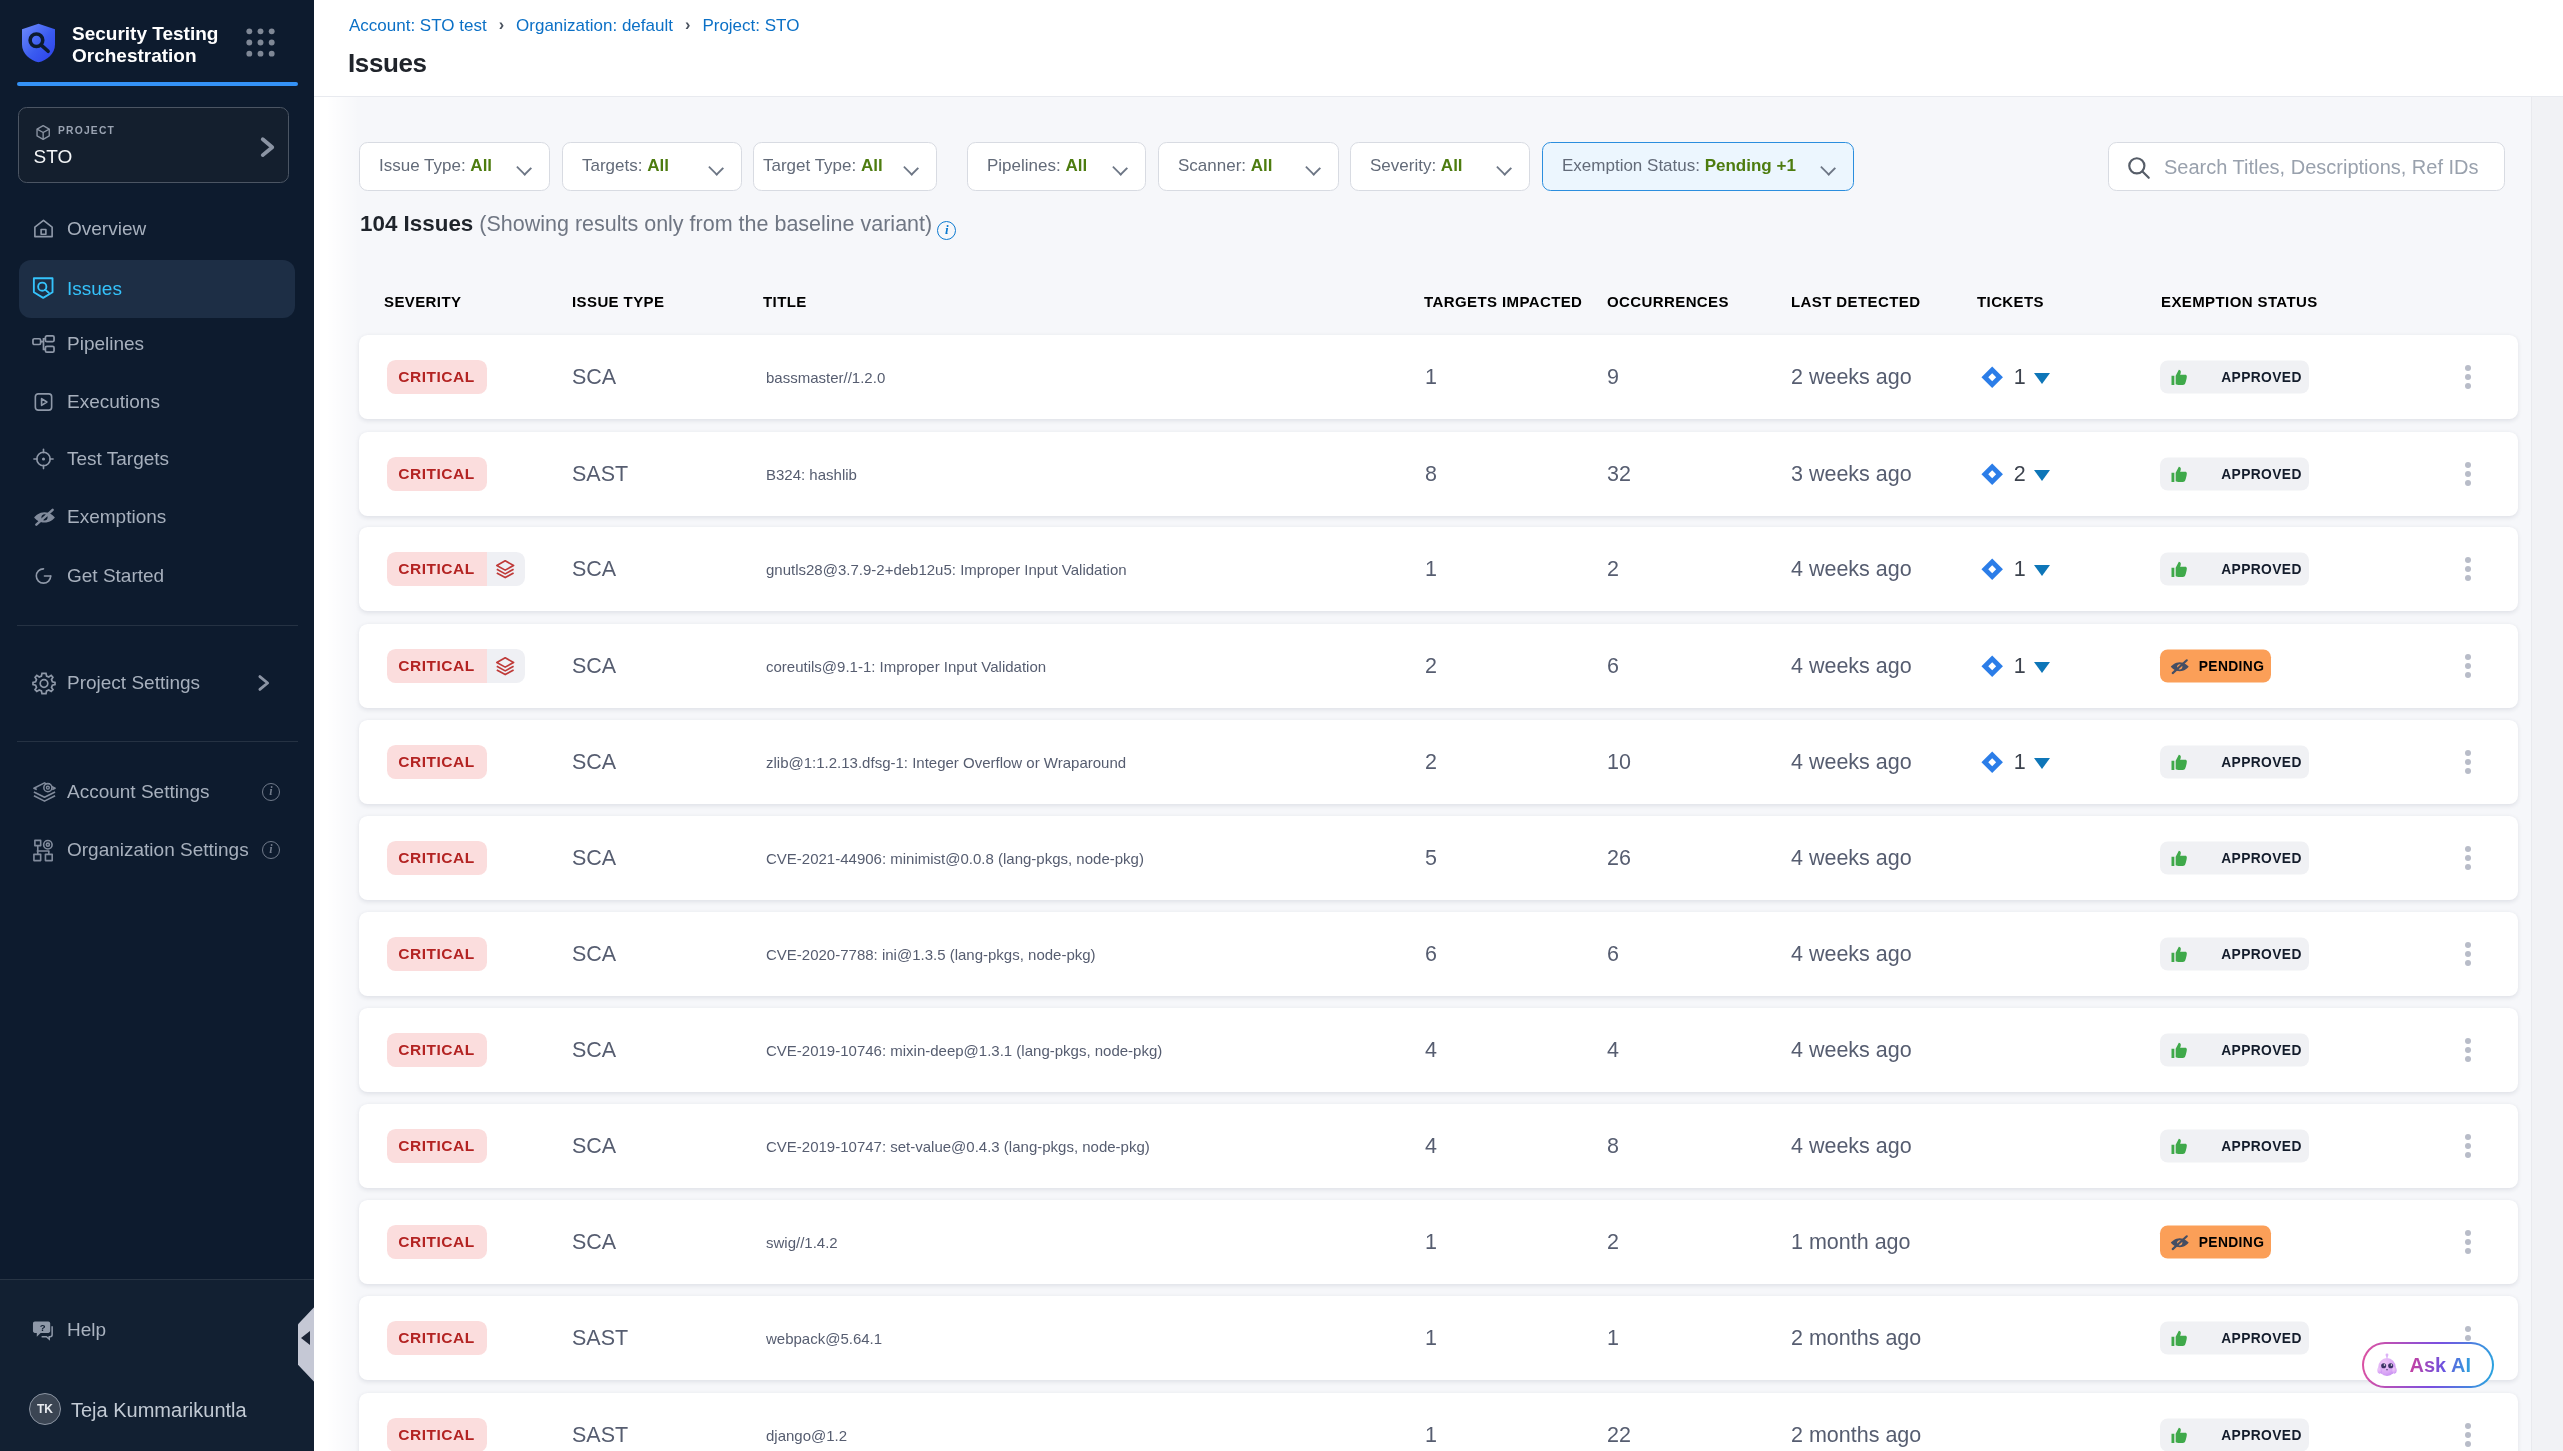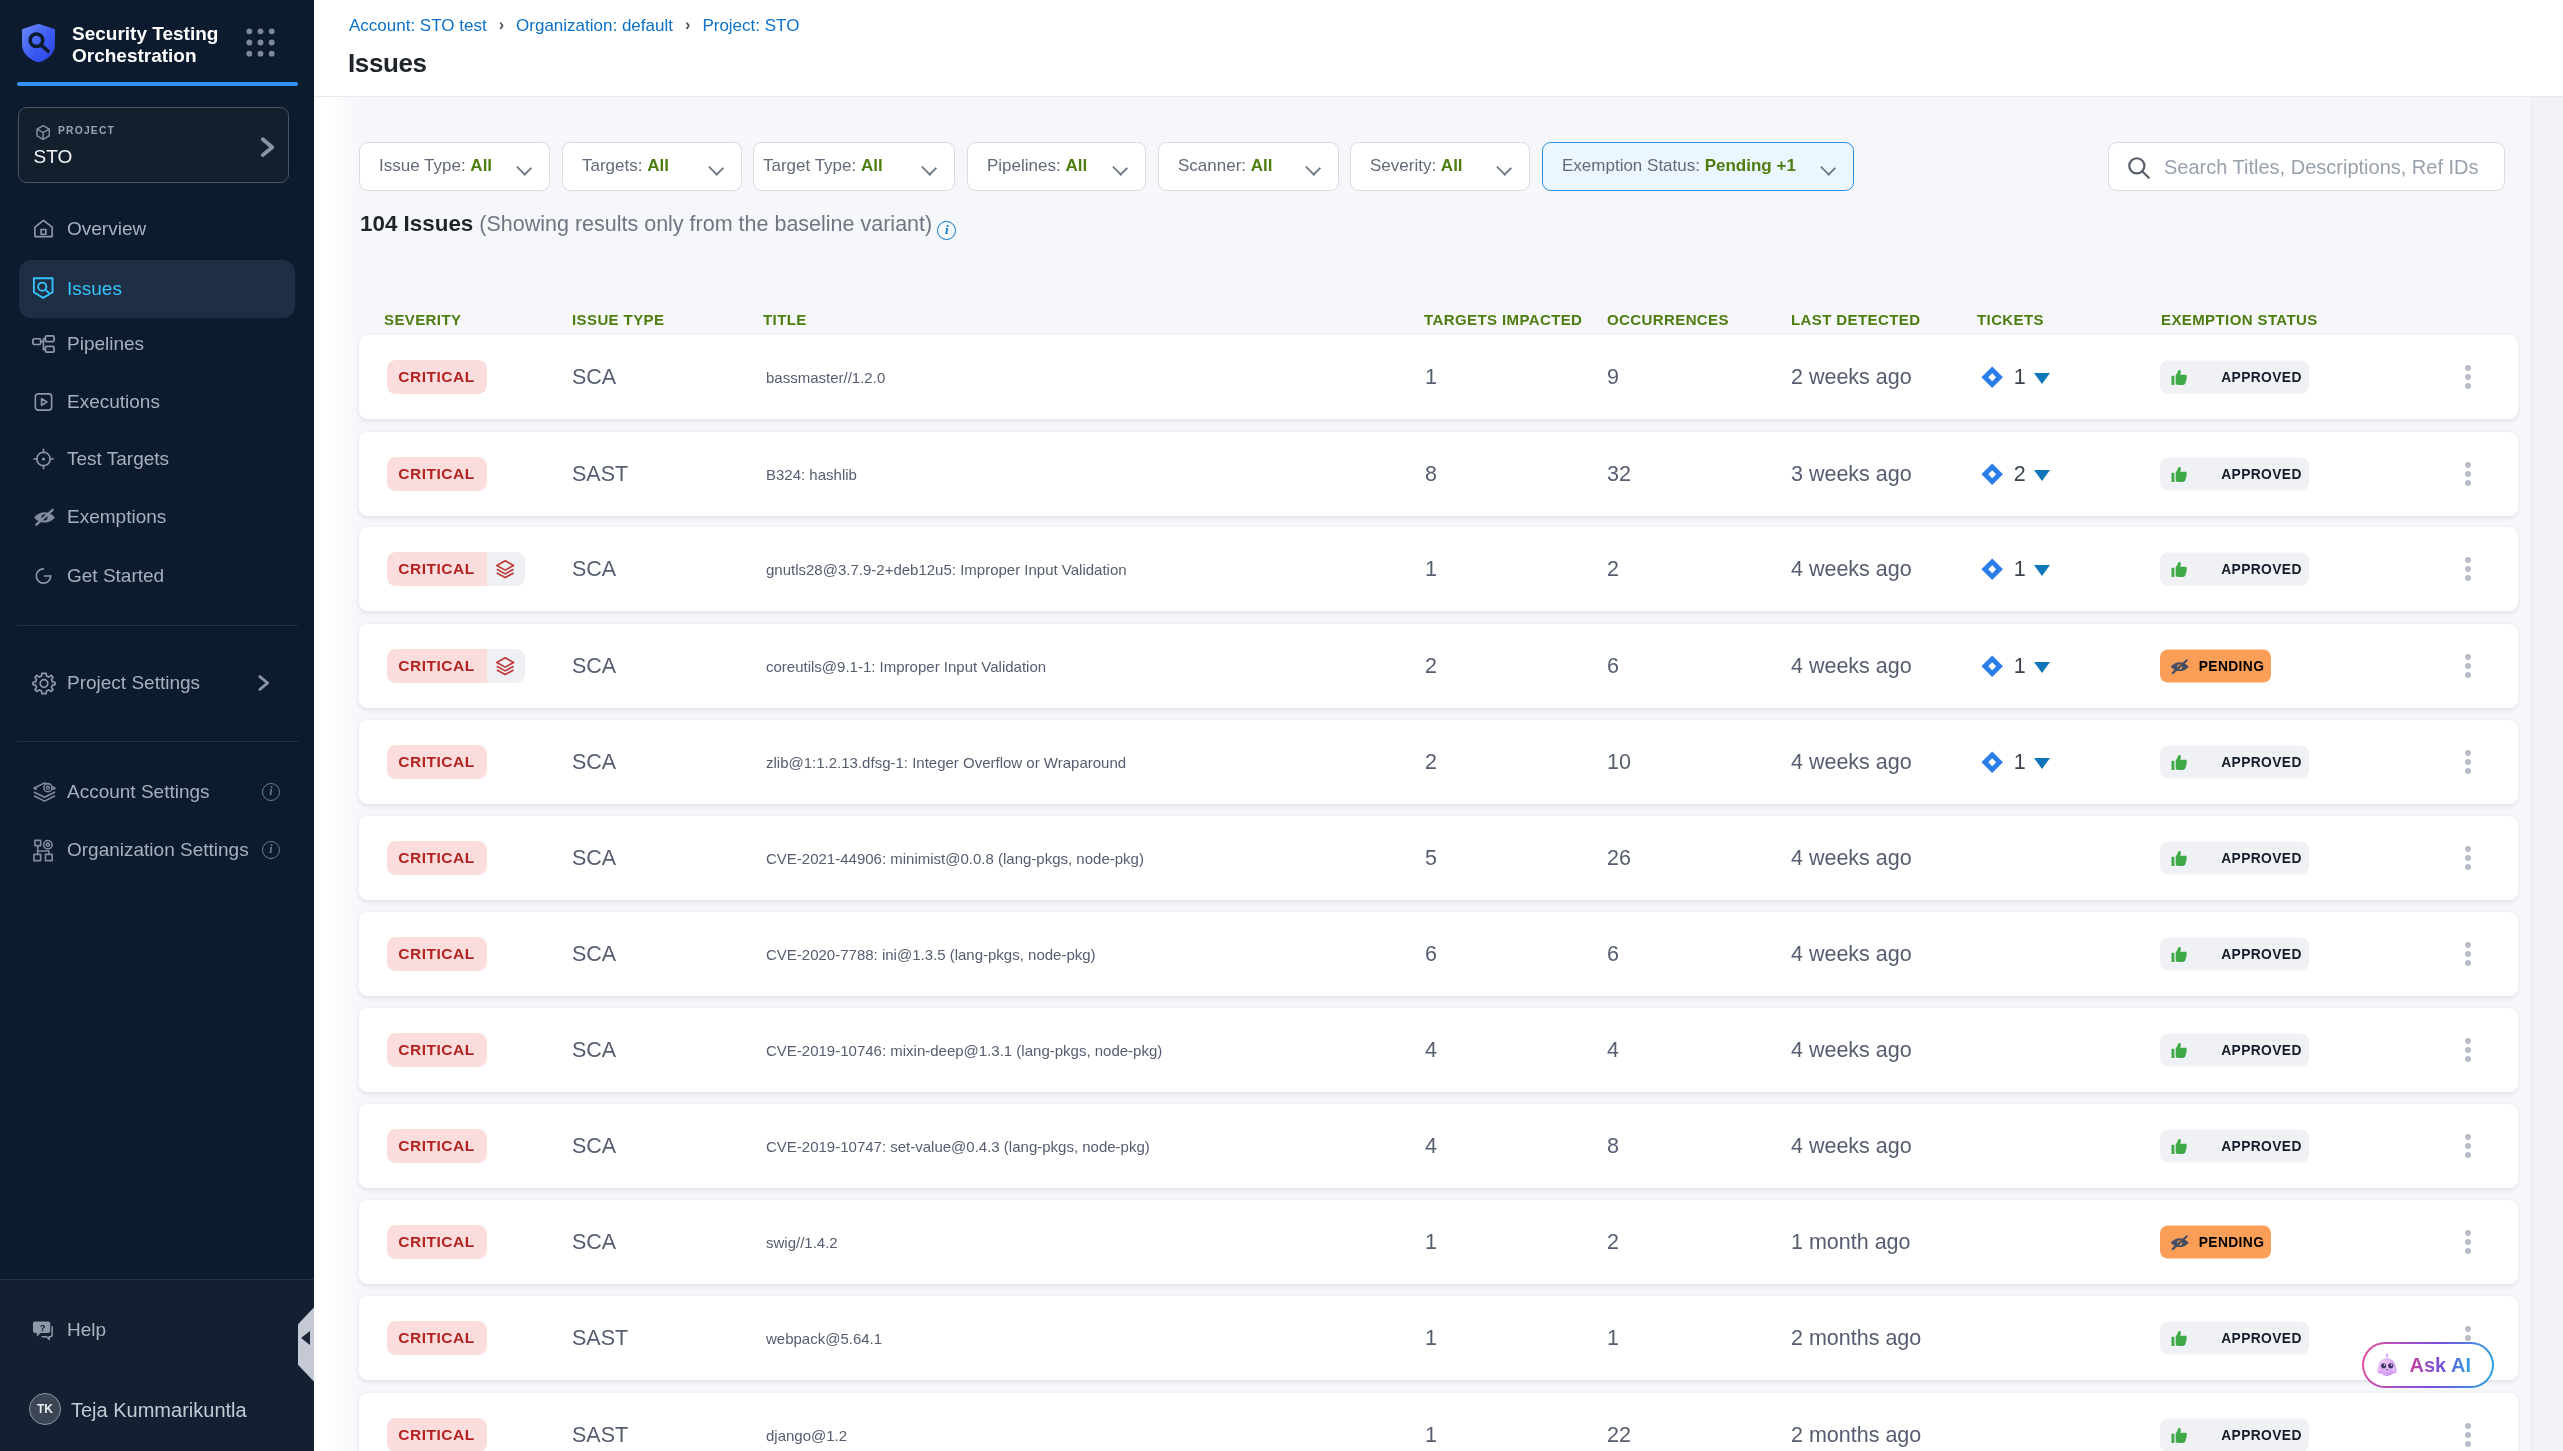--- a/index.html
+++ b/index.html
@@ -47,21 +47,21 @@
 .search { position:absolute; left:2108px; top:142px; width:397px; height:49px; background:#fff; border:1.7px solid #d8dbe2; border-radius:8.6px; }
 .search .ph { position:absolute; left:55px; top:13px; font-size:20px; color:#99a1ad; white-space:nowrap; }
 .search svg { position:absolute; left:17px; top:12px; }
 
 
 .countline { position:absolute; left:360px; top:211px; font-size:21.5px; color:#6f7683; white-space:nowrap; }
 .countline b { color:#1f242b; font-size:22.4px; }
 .iinfo { display:inline-block; width:19px; height:19px; border:1.7px solid #0b79d0; border-radius:50%; color:#0b79d0; font-size:13px; text-align:center; line-height:15.5px; font-family:"Liberation Serif",serif; font-weight:bold; font-style:italic; vertical-align:-3.4px; margin-left:5.2px; }
 
 
-.th { position:absolute; top:311px; font-size:15px; font-weight:bold; color:#4d7c0f; letter-spacing:0.4px; white-space:nowrap; }
+.th { position:absolute; top:293px; font-size:15px; font-weight:bold; color:#000000; letter-spacing:0.4px; white-space:nowrap; }
 .row { position:absolute; left:359px; width:2159px; height:84px; background:#fff; border-radius:8.6px; box-shadow:0 1.7px 4.3px rgba(25,40,70,0.10); }
 .row > span, .row > div { position:absolute; top:50%; transform:translateY(-50%); white-space:nowrap; }
 .sev { left:27.5px; width:100px; height:34px; background:#fbdddd; border-radius:8.6px; color:#b32322; font-size:15.5px; font-weight:bold; letter-spacing:0.5px; text-align:center; line-height:34px; }
 .sevx { left:127px; width:39px; height:34px; background:#eff0f4; border-radius:0 8.6px 8.6px 0; display:flex; align-items:center; justify-content:center; }
 .sevx ~ .sev { border-radius:8.6px 0 0 8.6px; }
 .cit { left:213px; font-size:21.5px; color:#565d70; }
 .cti { left:407px; font-size:15px; color:#565d70; }
 .cn1 { left:1066px; font-size:21.5px; color:#565d70; }
 .cn2 { left:1248px; font-size:21.5px; color:#565d70; }
 .cdt { left:1432px; font-size:21.5px; color:#565d70; }
@@ -256,21 +256,21 @@
 <div class="collapse-tab"></div>
 
 <div class="rgutter"></div>
 <div class="mheader">
   <div class="crumbs">Account: STO test<span class="sep">›</span>Organization: default<span class="sep">›</span>Project: STO</div>
   <div class="ptitle">Issues</div>
 </div>
 
 <div class="fbtn" style="left:359px; width:191px;">Issue Type: <b>All</b></div>
 <div class="fbtn" style="left:562px; width:180px;">Targets: <b>All</b></div>
-<div class="fbtn" style="left:753px; width:202px;padding-left:9px;">Target Type: <b>All</b></div>
+<div class="fbtn" style="left:753px; width:184px;padding-left:9px;">Target Type: <b>All</b></div>
 <div class="fbtn" style="left:967px; width:179px;">Pipelines: <b>All</b></div>
 <div class="fbtn" style="left:1158px; width:181px;">Scanner: <b>All</b></div>
 <div class="fbtn" style="left:1350px; width:180px;">Severity: <b>All</b></div>
 <div class="fbtn sel" style="left:1542px; width:312px;">Exemption Status: <b>Pending +1</b></div>
 <div class="search">
   <svg width="26" height="26" viewBox="0 0 24 24" fill="none" stroke="#565d68" stroke-width="2" stroke-linecap="round">
       <circle cx="10" cy="10" r="7"></circle>
       <line x1="15.2" y1="15.2" x2="21" y2="21"></line>
     </svg>
   <span class="ph">Search Titles, Descriptions, Ref IDs</span>

